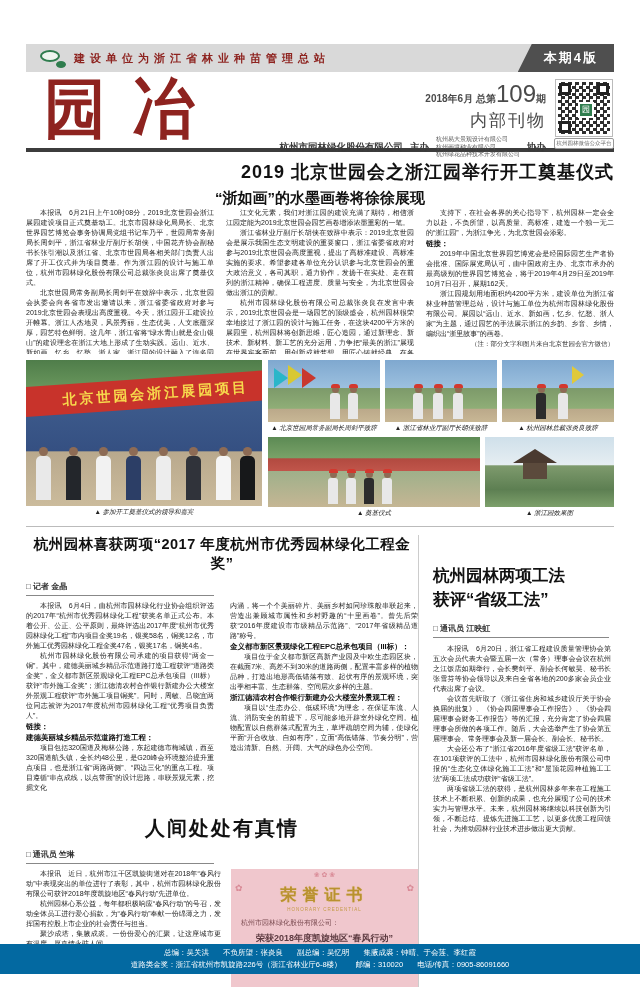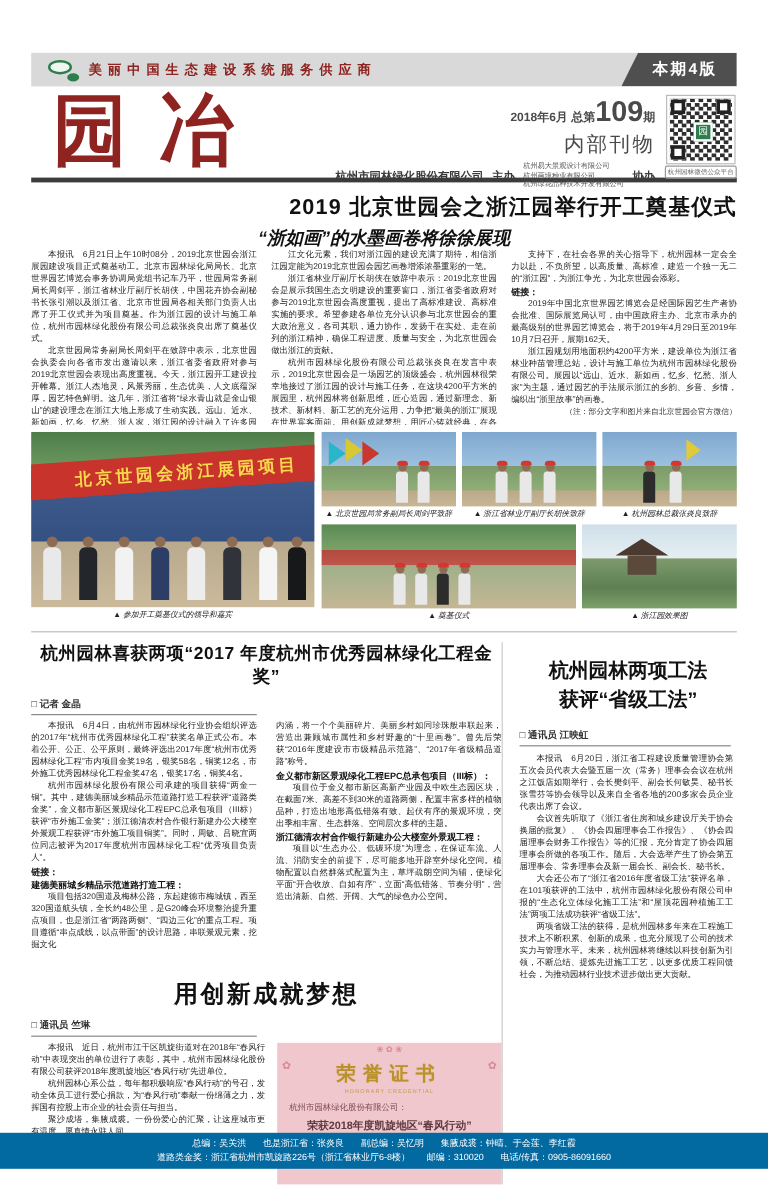--- a/index.html
+++ b/index.html
@@ -15,41 +15,41 @@
   .logo-cloud i:nth-child(2){ width:10px; height:7px; right:-2px; bottom:-2px; background:#2f7d4e; border-color:#2f7d4e; }
   .slogan { font-weight:bold; color:#8e2420; font-size:11px; letter-spacing:5px; margin-left:10px; }
   .badge { position:absolute; right:0; top:0; height:28px; background:#4f4f4f; color:#fff; font-weight:bold; font-size:13px; line-height:28px; padding:0 16px 0 26px; clip-path:polygon(14px 0,100% 0,100% 100%,0 100%); letter-spacing:2px; }
 
   
   .masthead { margin:6px 26px 0 26px; display:flex; justify-content:space-between; align-items:flex-start; height:66px; }
   .paper-name { font-family:"DejaVu Serif", serif; font-weight:bold; color:#8e231f; font-size:62px; line-height:62px; letter-spacing:26px; margin-left:18px; transform:scaleY(1.05); white-space:nowrap; }
   .mh-right { display:flex; align-items:flex-start; gap:8px; margin-top:2px; }
   .mh-mid { text-align:right; }
   .dateline { font-size:10px; font-weight:bold; color:#4a4a4a; white-space:nowrap; }
-  .dateline .big { font-size:24px; font-weight:bold; letter-spacing:0; }
+  .dateline .big { font-size:24px; font-weight:normal; letter-spacing:0; }
   .pubtype { font-size:17px; color:#4a4a4a; letter-spacing:2px; margin-top:1px; }
   .org-row { display:flex; align-items:center; justify-content:flex-end; gap:7px; margin-top:4px; }
   .org-main { font-size:9.5px; font-weight:bold; color:#3a3a3a; white-space:nowrap; }
   .role { font-size:9.5px; font-weight:bold; color:#3a3a3a; }
   .coorg { text-align:left; }
   .coorg div { font-size:6px; color:#555; line-height:7.5px; white-space:nowrap; }
   .qr-wrap { width:60px; text-align:center; }
   .qr { width:56px; height:56px; margin:0 auto; position:relative; background:
         repeating-conic-gradient(#2e2e2e 0% 25%, #fff 0% 50%);
         background-size:7px 7px; border:2px solid #fff; outline:1px solid #bbb; }
   .qr .fp { position:absolute; width:12px; height:12px; border:3px solid #222; background:#fff; }
   .qr .fp.tl{ left:1px; top:1px; } .qr .fp.tr{ right:1px; top:1px; } .qr .fp.bl{ left:1px; bottom:1px; }
   .qr .ctr { position:absolute; left:20px; top:20px; width:16px; height:16px; background:#2f7d4e; border:2px solid #fff; color:#fff; font-size:8px; line-height:12px; }
   .qr-cap { margin-top:2px; border:1px solid #999; border-radius:2px; font-size:5.5px; color:#666; padding:1px 0; white-space:nowrap; }
 
   .thickrule { margin:4px 26px 0 26px; height:4px; background:#3c3c3c; }
 
   
   .a1-title { text-align:right; font-size:18px; font-weight:bold; color:#111; margin-top:8px; letter-spacing:1px; }
-  .a1-sub { text-align:center; font-size:15px; font-weight:bold; color:#111; margin-top:5px;font-style:italic; }
+  .a1-sub { text-align:center; font-size:15px; font-weight:bold; color:#111; margin-top:5px; }
   .byline { font-size:8px; font-weight:bold; color:#333; border-bottom:1px solid #888; padding-bottom:3px; width:188px; }
   .a1-by { margin:8px 0 6px 0; }
   .cols3 { display:flex; gap:12px; }
   .col { width:188px; height:146px; overflow:hidden; }
   p.jp { font-size:7px; line-height:10px; text-align:justify; text-indent:2em; color:#222; }
   p.bold-h { font-size:7.5px; line-height:11px; font-weight:bold; color:#111; }
   p.note { font-size:6.5px; line-height:10px; text-align:right; color:#333; }
 
   
   .photo-zone { display:flex; gap:6px; margin-top:6px; }
@@ -84,51 +84,51 @@
   .lower-left { width:392px; }
   .sidebar { width:196px; border-left:1px solid #ccc; padding-left:14px; margin-left:0; }
   .a2-title { font-size:14.5px; font-weight:bold; color:#111; text-align:center; letter-spacing:0.5px; }
   .a2-by { margin:8px 0 5px 0; }
   .cols2 { display:flex; gap:16px; }
   .col2 { width:188px; height:204px; overflow:hidden; }
 
   .a3 { margin-top:10px; }
   .a3-title { text-align:center; font-size:20px; font-weight:bold; color:#111; letter-spacing:2px; }
   .a3-sub { text-align:center; font-size:12.5px; font-weight:bold; color:#111; margin-top:4px; }
-  .a3-by { margin:7px 0 5px 0; }
+  .a3-by { margin:7px 0 5px 0;font-family:Liberation Serif, serif; }
   .a3-flex { display:flex; gap:10px; }
   .a3-text { width:195px; height:112px; overflow:hidden; }
   .cert { width:187px; height:118px; background:#f0c7cd; position:relative; padding:8px 10px; text-align:center; overflow:hidden; }
   .cert::before { content:"❀ ✿ ❀"; position:absolute; top:2px; left:0; right:0; color:#d98a96; font-size:7px; }
   .cert-flower { position:absolute; color:#d98a96; font-size:9px; }
   .cert-title { font-family:"DejaVu Serif", serif; font-weight:bold; color:#b9912f; font-size:16px; letter-spacing:6px; margin-top:8px; text-shadow:0 0 1px #d8b764; }
   .cert-en { font-size:4.5px; color:#c49a45; letter-spacing:1px; margin-top:1px; }
   .cert-to { font-size:7px; color:#7a4a50; text-align:left; margin-top:6px; }
   .cert-line { font-size:9px; font-weight:bold; color:#5c3a40; margin-top:4px; }
 
-  .sb-title { font-size:16.5px; font-weight:bold; color:#111; text-align:center; line-height:24px; margin-top:12px; }
+  .sb-title { font-size:16.5px; font-weight:bold; color:#111; text-align:left; line-height:24px; margin-top:28px; }
   .sb-by { width:176px; margin:12px 0 6px 0; }
   .sb-text { width:178px; }
 
   
   .footerbar { position:absolute; left:0; right:0; bottom:26px; height:30px; background:#0369a1; color:#fff; display:flex; flex-direction:column; justify-content:center; gap:2px; }
   .f-line { display:flex; justify-content:center; gap:14px; font-size:7.5px; }
   .f-line span { white-space:nowrap; }
 </style>
 </head>
 <body>
 
 <div class="page">
 
   <div class="topstrip">
     <span class="logo-cloud">
         <i></i>
         <i></i>
       </span>
-    <span class="slogan">美丽中国生态建设系统服务供应商</span>
+    <span class="slogan">建设单位为浙江省林业种苗管理总站</span>
     <span class="badge">本期4版</span>
   </div>
 
   <div class="masthead">
     <div class="paper-name">园冶</div>
     <div class="mh-right">
       <div class="mh-mid">
         <div class="dateline">
           <span>2018年6月 总第</span><span class="big">109</span><span>期</span>
         </div>
@@ -261,21 +261,21 @@
               <p class="jp" style="text-indent:0">内涵，将一个个美丽碎片、美丽乡村如同珍珠般串联起来，营造出兼顾城市属性和乡村野趣的“十里画卷”。曾先后荣获“2016年度建设市市级精品示范路”、“2017年省级精品道路”称号。</p>
               <p class="bold-h">金义都市新区景观绿化工程EPC总承包项目（III标）：</p>
               <p class="jp">项目位于金义都市新区高新产业园及中欧生态园区块，在截面7米、高差不到30米的道路两侧，配置丰富多样的植物品种，打造出地形高低错落有致、起伏有序的景观环境，突出季相丰富、生态群落、空间层次多样的主题。</p>
               <p class="bold-h">浙江德清农村合作银行新建办公大楼室外景观工程：</p>
               <p class="jp">项目以“生态办公、低碳环境”为理念，在保证车流、人流、消防安全的前提下，尽可能多地开辟室外绿化空间。植物配置以自然群落式配置为主，草坪疏朗空间为辅，使绿化平面“开合收放、自如有序”，立面“高低错落、节奏分明”，营造出清新、自然、开阔、大气的绿色办公空间。</p>
             </div>
           </div>
         </div>
 
         <div class="a3">
-          <div class="a3-title">用创新成就梦想</div>
+          <div class="a3-title">人间处处有真情</div>
           <div class="byline a3-by">□ 通讯员 竺琳</div>
           <div class="a3-flex">
             <div class="a3-text">
               <p class="jp">本报讯　近日，杭州市江干区凯旋街道对在2018年“春风行动”中表现突出的单位进行了表彰，其中，杭州市园林绿化股份有限公司获评2018年度凯旋地区“春风行动”先进单位。</p>
               <p class="jp">杭州园林心系公益，每年都积极响应“春风行动”的号召，发动全体员工进行爱心捐款，为“春风行动”奉献一份绵薄之力，发挥国有控股上市企业的社会责任与担当。</p>
               <p class="jp">聚沙成塔，集腋成裘。一份份爱心的汇聚，让这座城市更有温度，愿真情永驻人间。</p>
             </div>
             <div class="cert">
               <div class="cert-title">荣誉证书</div>
               <div class="cert-en">HONORARY CREDENTIAL</div>
@@ -302,21 +302,21 @@
           <p class="jp">大会还公布了“浙江省2016年度省级工法”获评名单，在101项获评的工法中，杭州市园林绿化股份有限公司申报的“生态化立体绿化施工工法”和“屋顶花园种植施工工法”两项工法成功获评“省级工法”。</p>
           <p class="jp">两项省级工法的获得，是杭州园林多年来在工程施工技术上不断积累、创新的成果，也充分展现了公司的技术实力与管理水平。未来，杭州园林将继续以科技创新为引领，不断总结、提炼先进施工工艺，以更多优质工程回馈社会，为推动园林行业技术进步做出更大贡献。</p>
         </div>
       </div>
     </div>
   </div>
 
   <div class="footerbar">
     <div class="f-line">
       <span>总编：吴关洪</span>
-      <span>也是浙江省：张炎良</span>
+      <span>不负所望：张炎良</span>
       <span>副总编：吴忆明</span>
       <span>集腋成裘：钟晴、于会莲、李红霞</span>
     </div>
     <div class="f-line">
       <span>道路类金奖：浙江省杭州市凯旋路226号（浙江省林业厅6-8楼）</span>
       <span>邮编：310020</span>
       <span>电话/传真：0905-86091660</span>
     </div>
   </div>
 

